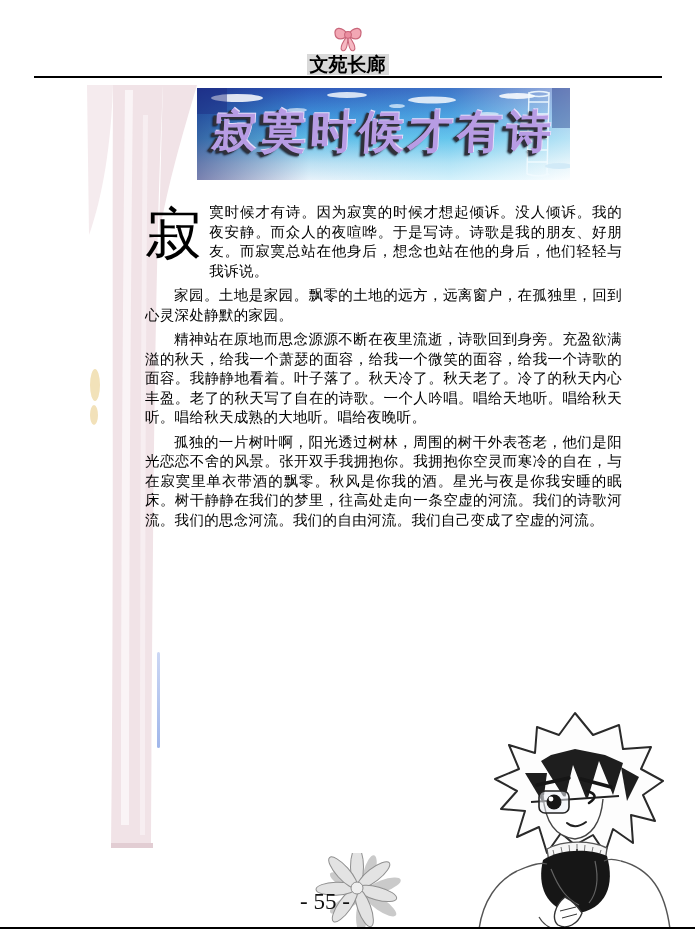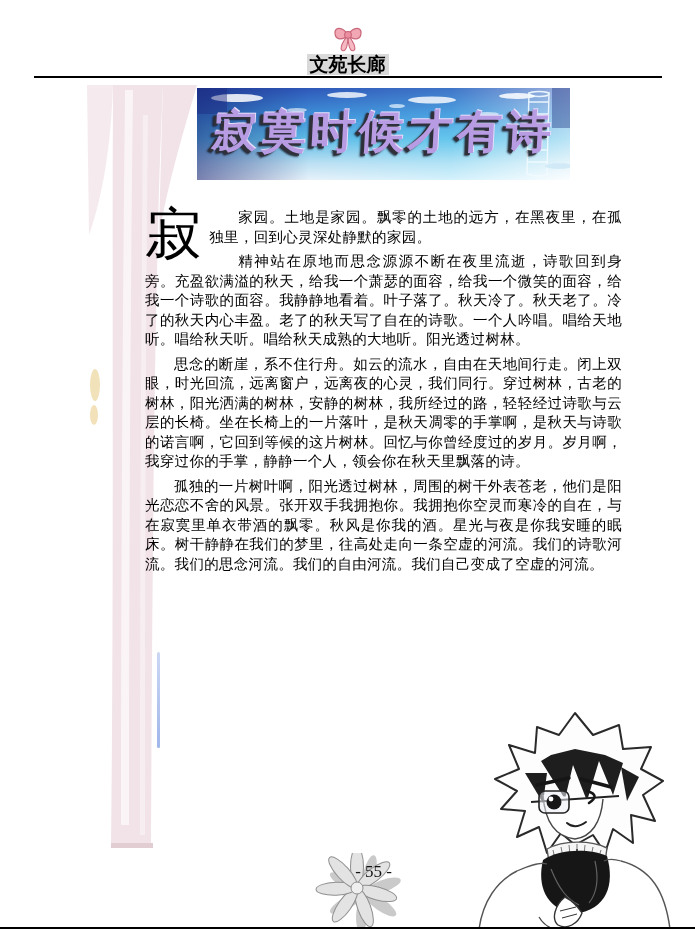--- a/index.html
+++ b/index.html
@@ -37,22 +37,22 @@
   .article p{margin:0 0 5px 0;text-indent:2em;}
   .article p.first{text-indent:0;}
   .dropcap{float:left;font-size:57px;line-height:58px;margin:2px 7px 0 0;font-weight:500;}
   .article p.wrap-right{width:332px;}
 
   
   .illus{position:absolute;left:455px;top:703px;width:240px;height:226px;}
 
   
   .flower{position:absolute;left:300px;top:853px;width:116px;height:74px;}
-  .pagenum{position:absolute;left:300px;top:862px;width:92px;text-align:right;
-           font-family:"Liberation Serif",serif;font-size:17px;color:#111;}
+  .pagenum{position:absolute;left:300px;top:889px;width:92px;text-align:left;
+           font-family:"Liberation Serif",serif;font-size:23px;color:#111;}
 </style>
 </head>
 <body>
 
 <div id="page">
 
   <svg class="hdr-icon" viewBox="0 0 32 30">
     <path d="M16 12 C10 3, 2 5, 4 12 C5 17, 12 17, 16 12 Z" fill="#f2a7b4" stroke="#c9667a" stroke-width="1.2"></path>
     <path d="M16 12 C22 3, 30 5, 28 12 C27 17, 20 17, 16 12 Z" fill="#f2a7b4" stroke="#c9667a" stroke-width="1.2"></path>
     <path d="M16 12 C12 17, 7 25, 11 27 C15 28, 16 19, 16 12 Z" fill="#f6b8c2" stroke="#c9667a" stroke-width="1"></path>
@@ -94,24 +94,23 @@
         <path d="M331 14 H352 M331 26 H351 M330 38 H351 M330 50 H351 M330 62 H350 M330 74 H350"></path>
         <ellipse cx="342" cy="6" rx="10" ry="2.5"></ellipse>
         <path d="M330 86 Q342 90 352 86"></path>
       </g>
       <ellipse cx="362" cy="78" rx="14" ry="3" fill="#cfe9f6" opacity=".9"></ellipse>
     </svg>
     <div class="banner-title">寂寞时候才有诗</div>
   </div>
 
   <div class="article">
-    <p class="first"><span class="dropcap">寂</span></p>
-    <p>家园。土地是家园。飘零的土地的远方，在黑夜里，在孤独里，回到心灵深处静默的家园。</p>
-    <p>精神站在原地而思念源源不断在夜里流逝，诗歌回到身旁。充盈欲满溢的秋天，给我一个萧瑟的面容，给我一个微笑的面容，给我一个诗歌的面容。我静静地看着。叶子落了。秋天冷了。秋天老了。冷了的秋天内心丰盈。老了的秋天写了自在的诗歌。一个人吟唱。唱给天地听。唱给秋天听。唱给秋天成熟的大地听。阳光透过树林。</p>
-    <p>思念的断崖，系不住行舟。如云的流水，自由在天地间行走。闭上双眼，时光回流，远离窗户，远离夜的心灵，我们同行。穿过树林，古老的树林，阳光洒满的树林，安静的树林，我所经过的路，轻轻经过诗歌与云层的长椅。坐在长椅上的一片落叶，是秋天凋零的手掌啊，是秋天与诗歌的诺言啊，它回到等候的这片树林。回忆与你曾经度过的岁月。岁月啊，我穿过你的手掌，静静一个人，领会你在秋天里飘落的诗。</p>
+    <p class="first"><span class="dropcap">寂</span><span>寞时候才有诗。因为寂寞的时候才想起倾诉。没人倾诉。我的夜安静。而众人的夜喧哗。于是写诗。诗歌是我的朋友、好朋友。而寂寞总站在他身后，想念也站在他的身后，他们轻轻与我诉说。</span></p>
+    <p>家园。土地是家园。飘零的土地的远方，远离窗户，在孤独里，回到心灵深处静默的家园。</p>
+    <p>精神站在原地而思念源源不断在夜里流逝，诗歌回到身旁。充盈欲满溢的秋天，给我一个萧瑟的面容，给我一个微笑的面容，给我一个诗歌的面容。我静静地看着。叶子落了。秋天冷了。秋天老了。冷了的秋天内心丰盈。老了的秋天写了自在的诗歌。一个人吟唱。唱给天地听。唱给秋天听。唱给秋天成熟的大地听。唱给夜晚听。</p>
     <p>孤独的一片树叶啊，阳光透过树林，周围的树干外表苍老，他们是阳光恋恋不舍的风景。张开双手我拥抱你。我拥抱你空灵而寒冷的自在，与在寂寞里单衣带酒的飘零。秋风是你我的酒。星光与夜是你我安睡的眠床。树干静静在我们的梦里，往高处走向一条空虚的河流。我们的诗歌河流。我们的思念河流。我们的自由河流。我们自己变成了空虚的河流。</p>
   </div>
 
   <svg class="illus" viewBox="0 0 240 226">
 
     <path d="M120,10 L138,32 L164,22 L168,46 L196,44 L186,66 L208,78 L188,92 L200,118 L176,112 L178,140 L158,126 L150,150 L138,132 L120,142 L106,130 L92,150 L84,124 L62,134 L70,108 L46,106 L62,88 L40,76 L64,66 L54,42 L80,50 L82,24 L104,32 Z" fill="#fdfdfd" stroke="#2a2a2a" stroke-width="2" stroke-linejoin="round"></path>
 
     <path d="M86,58 L110,96 L118,62 L132,98 L144,58 L158,92 L168,60 L150,52 L120,46 L96,52 Z" fill="#1e1e1e"></path>
     <path d="M70,70 L88,100 L92,70 Z" fill="#1e1e1e"></path>
     <path d="M166,64 L172,98 L184,74 Z" fill="#1e1e1e"></path>

